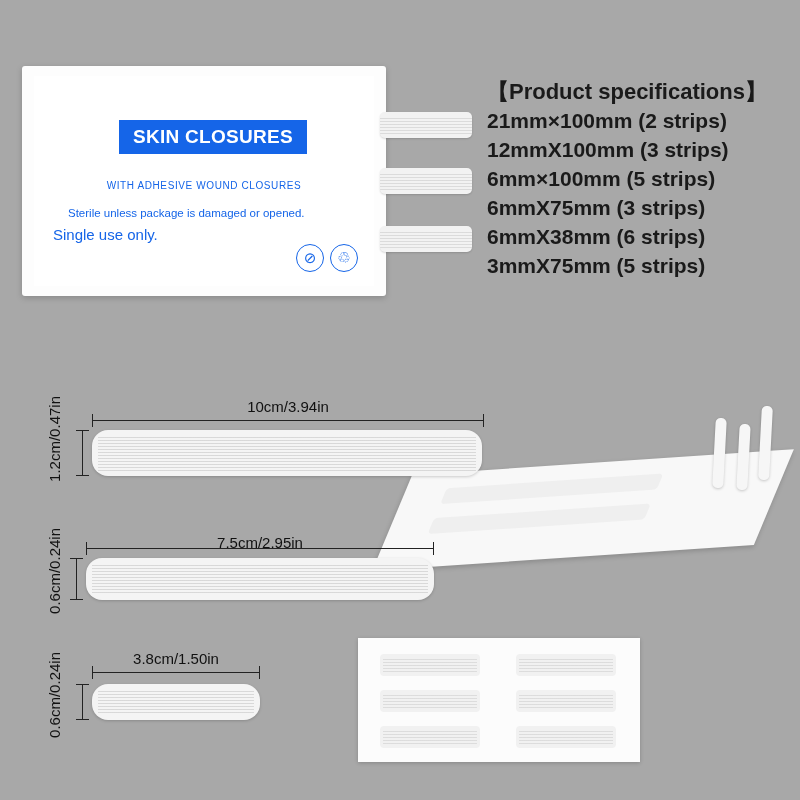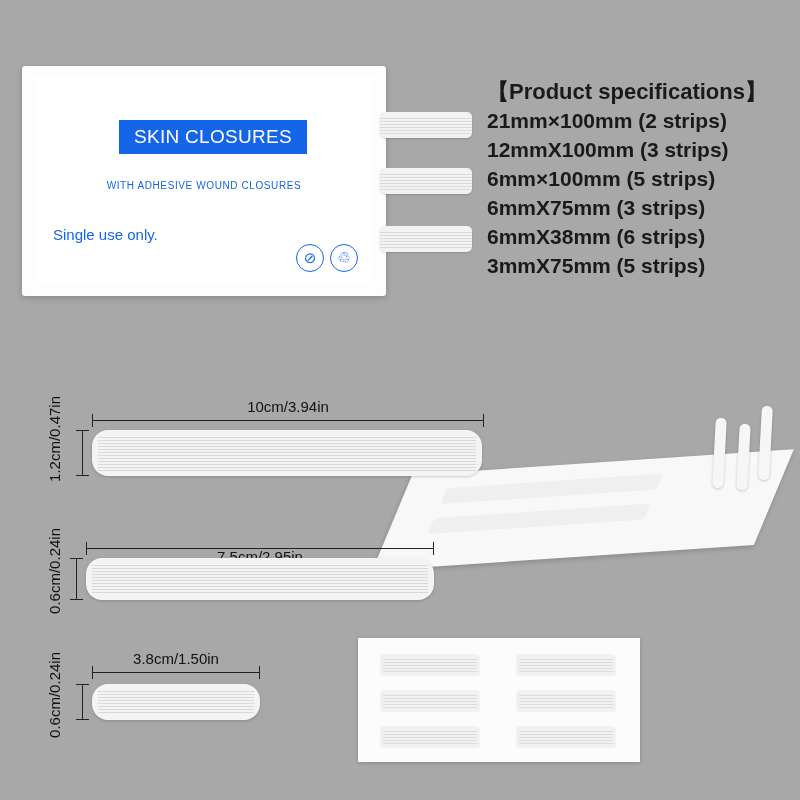--- a/index.html
+++ b/index.html
@@ -42,21 +42,21 @@
     width: 188px;
     height: 34px;
     background: #1565e8;
     display: flex;
     align-items: center;
     justify-content: center;
   }
   #brand-band .brand-text {
     color: #ffffff;
     font-size: 19px;
-    font-weight: normal;
+    font-weight: bold;
     letter-spacing: 0.3px;
     white-space: nowrap;
   }
   #pkg-sub {
     position: absolute;
     left: 0;
     right: 0;
     top: 104px;
     text-align: center;
     color: #1565e8;
@@ -175,21 +175,21 @@
   .hdim-label {
     position: absolute;
     font-size: 15px;
     color: #111;
     white-space: nowrap;
     transform: translateX(-50%);
   }
   #hdim-a { left: 92px; top: 420px; width: 392px; }
   #hdim-a-label { left: 288px; top: 398px; }
   #hdim-b { left: 86px; top: 548px; width: 348px; }
-  #hdim-b-label { left: 260px; top: 548px; }
+  #hdim-b-label { left: 260px; top: 534px; }
   #hdim-c { left: 92px; top: 672px; width: 168px; }
   #hdim-c-label { left: 176px; top: 650px; }
 
   
   .vdim {
     position: absolute;
     width: 1px;
     background: #222;
   }
   .vdim::before, .vdim::after {
@@ -273,20 +273,21 @@
 <body>
 
 <div id="stage">
 
   <div id="package">
     <div id="package-inner">
       <div id="brand-band">
         <span class="brand-text">SKIN CLOSURES</span>
       </div>
       <div id="pkg-sub">WITH ADHESIVE WOUND CLOSURES</div>
+      <div id="pkg-line1">Sterile unless package is damaged or opened.</div>
       <div id="pkg-line2">Single use only.</div>
       <div class="pkg-symbol" id="sym-nonreuse">⊘</div>
       <div class="pkg-symbol" id="sym-recycle">♲</div>
     </div>
   </div>
 
   <div class="peek-strip" id="peek1"></div>
   <div class="peek-strip" id="peek2"></div>
   <div class="peek-strip" id="peek3"></div>
 

